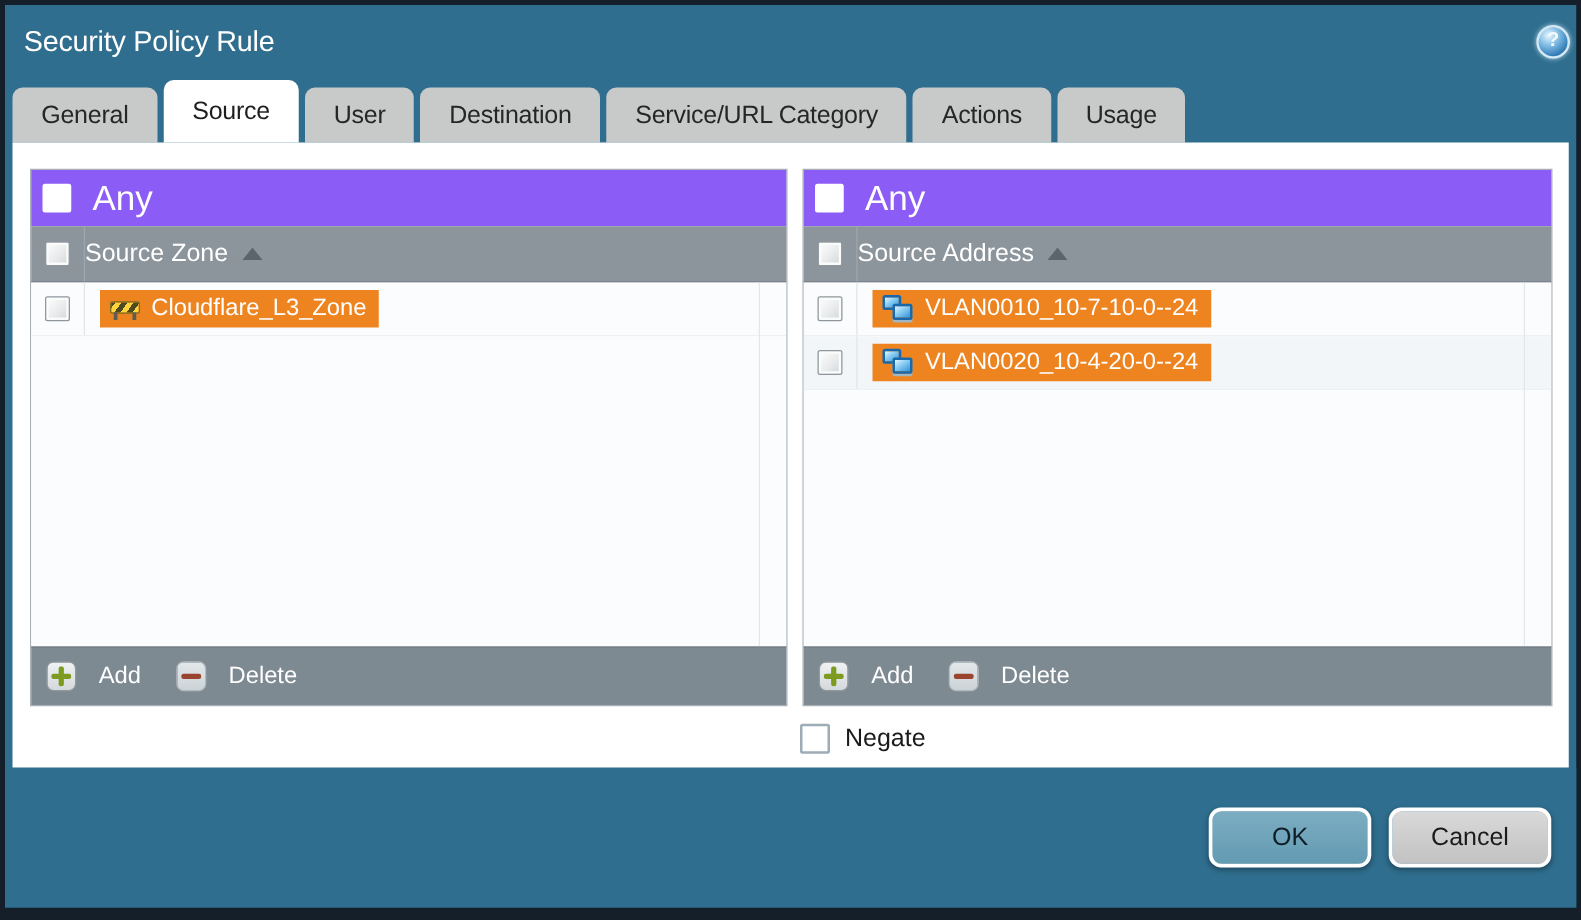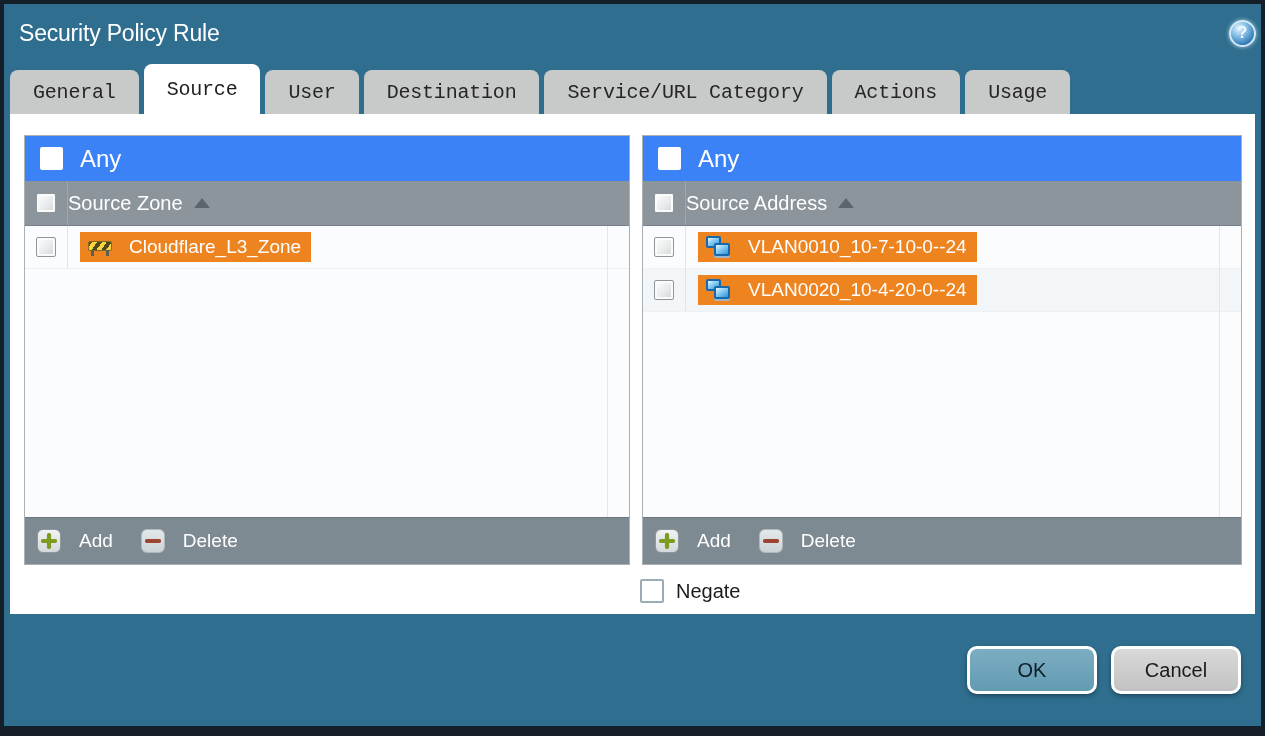--- a/index.html
+++ b/index.html
@@ -23,21 +23,21 @@
   .help {
     margin-left:auto; width:27px; height:27px; border-radius:50%;
     background:radial-gradient(circle at 35% 28%, #e8f6ff 0%, #79b7e0 40%, #1d68a8 85%);
     border:2px solid #d4e9f6;
     box-shadow:0 0 4px rgba(210,235,250,.8);
     display:flex; align-items:center; justify-content:center;
     color:#f2f9ff; font-size:16px; font-weight:bold; cursor:pointer;
   }
   
   .tabs {
-    height:52px; display:flex; align-items:flex-end; padding-left:6px; gap:5px;font-family:Liberation Mono, monospace;
+    height:52px; display:flex; align-items:flex-end; padding-left:6px; gap:5px;
   }
   .tab {
     background:#c8c9c9; color:#262626; font-size:20px; letter-spacing:-0.2px;
     height:44px; display:flex; align-items:center; padding:0 23px;
     border-radius:8px 8px 0 0; cursor:pointer; white-space:nowrap;
   }
   .tab.active {
     background:#ffffff; height:50px; color:#1e1e1e;
   }
   
@@ -46,23 +46,23 @@
     background:#ffffff;
   }
   .panels { display:flex; padding:21px 0 0 14px; }
   .panel {
     border:1px solid #a9b1b6; display:flex; flex-direction:column; height:430px;
     background:#fbfcfd;
   }
   .panel-zone { width:606px; margin-right:12px; }
   .panel-address { width:600px; }
   .any-row {
-    height:45px; background:#3b82f6; flex:0 0 45px;
-    display:flex; align-items:center; padding-left:15px;
-    color:#fff; font-size:24px;
+    height:45px; background:#8b5cf6; flex:0 0 45px;
+    display:flex; align-items:center; padding-left:9px;
+    color:#fff; font-size:28px;
   }
   .any-cb {
     width:23px; height:23px; background:#fff; border-radius:2px; cursor:pointer;
     margin-right:17px;
   }
   .col-header {
     height:45px; flex:0 0 45px; background:#8c959c;
     border-bottom:1px solid #767f87;
     display:flex; align-items:center; color:#fff; font-size:20px;
   }
@@ -84,21 +84,21 @@
   .list { flex:1; position:relative; background:#fbfcfe; overflow:hidden; }
   .list::after {
     content:""; position:absolute; top:0; bottom:0; right:21px; width:1px;
     background:#e4e7ea;
   }
   .row { height:43px; display:flex; align-items:center; border-bottom:1px solid #eef1f3; }
   .row.alt { background:#f3f6f8; }
   .row .cb-col { border-right:1px solid #e1e5e8; }
   .chip {
     margin-left:12px; background:#ee8420; color:#fff; font-size:19px;
-    height:30px; display:flex; align-items:center; gap:17px; padding:0 10px 0 8px;
+    height:30px; display:flex; align-items:center; gap:9px; padding:0 10px 0 8px;
     cursor:pointer; white-space:nowrap;
   }
   
   .zone-icon { position:relative; width:24px; height:17px; flex:0 0 24px; }
   .zone-icon .bar {
     position:absolute; left:0; top:2px; width:24px; height:10px;
     background:repeating-linear-gradient(-55deg,#ffd33c 0 4px,#4d4a20 4px 8px);
     border:1px solid #7e6d1c; border-radius:2px;
   }
   .zone-icon .leg1,.zone-icon .leg2 {

